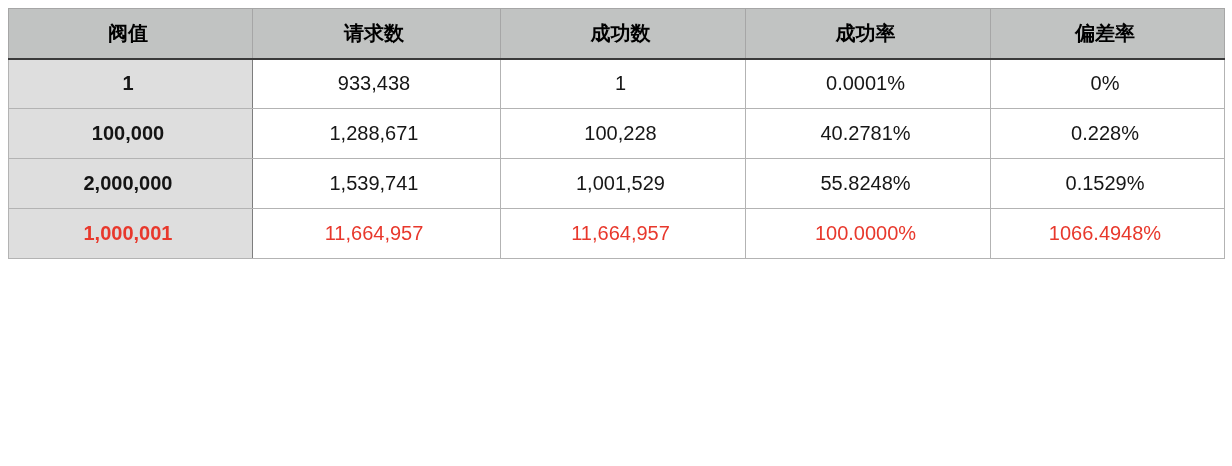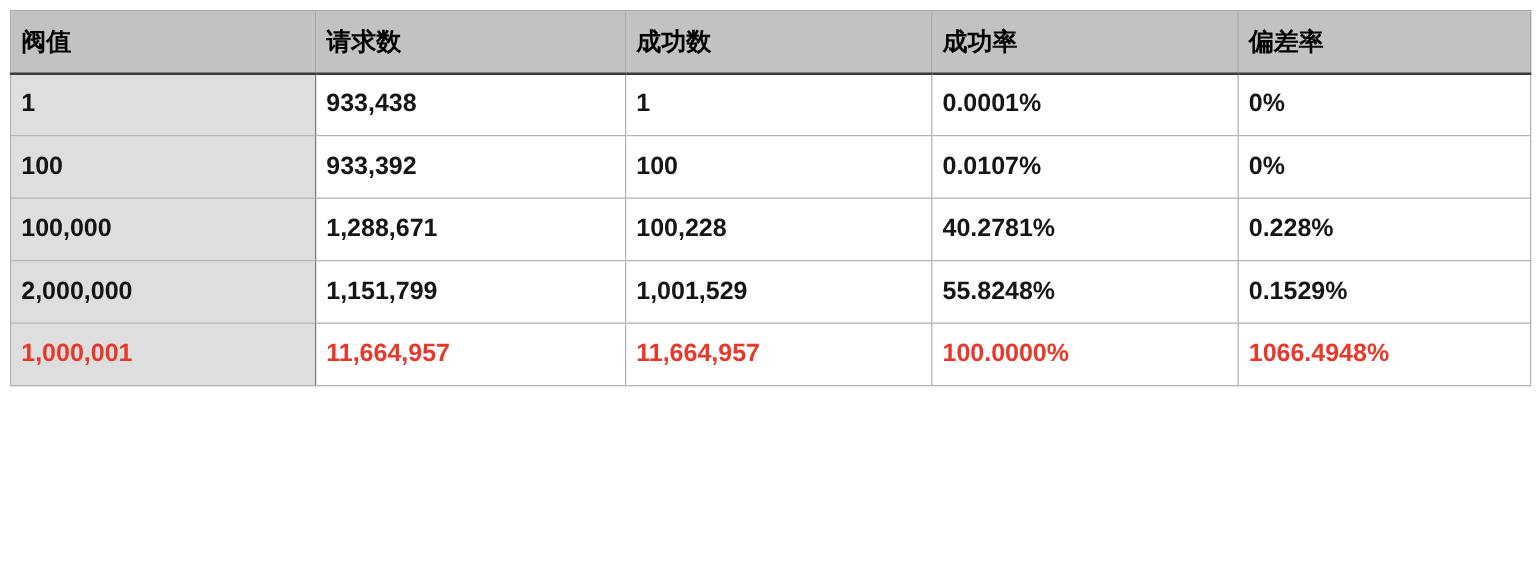--- a/index.html
+++ b/index.html
@@ -26,21 +26,21 @@
   col.c1 { width: 248px; }
   col.c2 { width: 245px; }
   col.c3 { width: 245px; }
   col.c4 { width: 234px; }
 
   table.stats th,
   table.stats td {
     box-sizing: border-box;
     height: 50px;
     padding: 0 13px 0 8px;
-    text-align: left;
+    text-align: center;
     vertical-align: middle;
     font-size: 20px;
     white-space: nowrap;
     border: 1px solid #b3b3b3;
     color: #161616;
   }
   
   table.stats thead th {
     background: var(--header-bg);
     font-weight: bold;
@@ -50,21 +50,21 @@
   }
   
   table.stats tbody th {
     background: var(--rowheader-bg);
     font-weight: bold;
     color: #141414;
     border-right: 1px solid #7d7d7d;
   }
   table.stats tbody td {
     background: #ffffff;
-    font-weight: bold;
+    font-weight: normal;
   }
   
   table.stats tbody tr.highlight th,
   table.stats tbody tr.highlight td {
     color: var(--highlight-color);
   }
 </style>
 </head>
 <body>
 
@@ -88,36 +88,29 @@
     </thead>
     <tbody>
         <tr>
           <th>1</th>
           <td>933,438</td>
           <td>1</td>
           <td>0.0001%</td>
           <td>0%</td>
         </tr>
         <tr>
-          <th>100</th>
-          <td>933,392</td>
-          <td>100</td>
-          <td>0.0107%</td>
-          <td>0%</td>
-        </tr>
-        <tr>
           <th>100,000</th>
           <td>1,288,671</td>
           <td>100,228</td>
           <td>40.2781%</td>
           <td>0.228%</td>
         </tr>
         <tr>
           <th>2,000,000</th>
-          <td>1,151,799</td>
+          <td>1,539,741</td>
           <td>1,001,529</td>
           <td>55.8248%</td>
           <td>0.1529%</td>
         </tr>
         <tr class="highlight">
           <th>1,000,001</th>
           <td>11,664,957</td>
           <td>11,664,957</td>
           <td>100.0000%</td>
           <td>1066.4948%</td>

